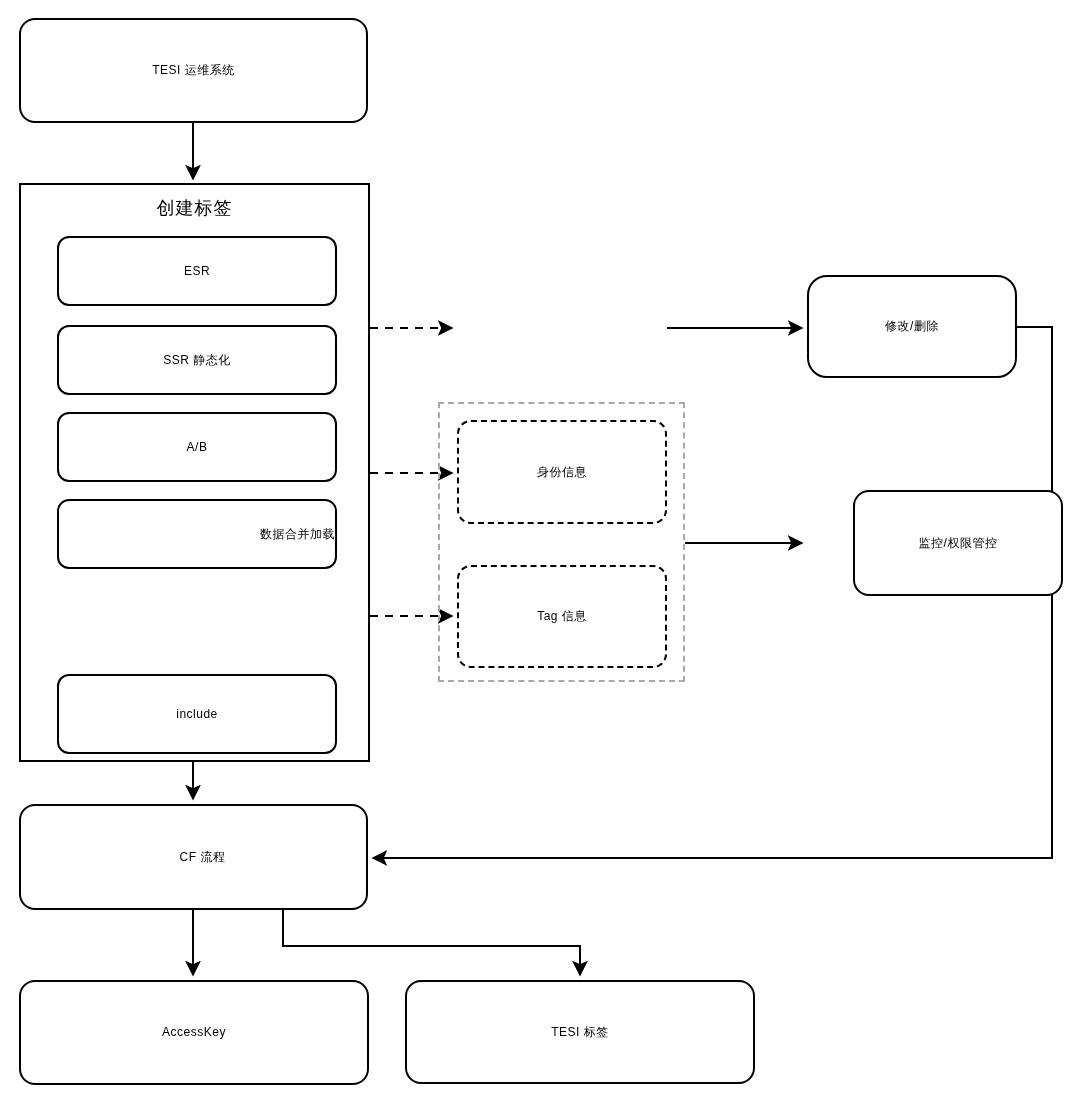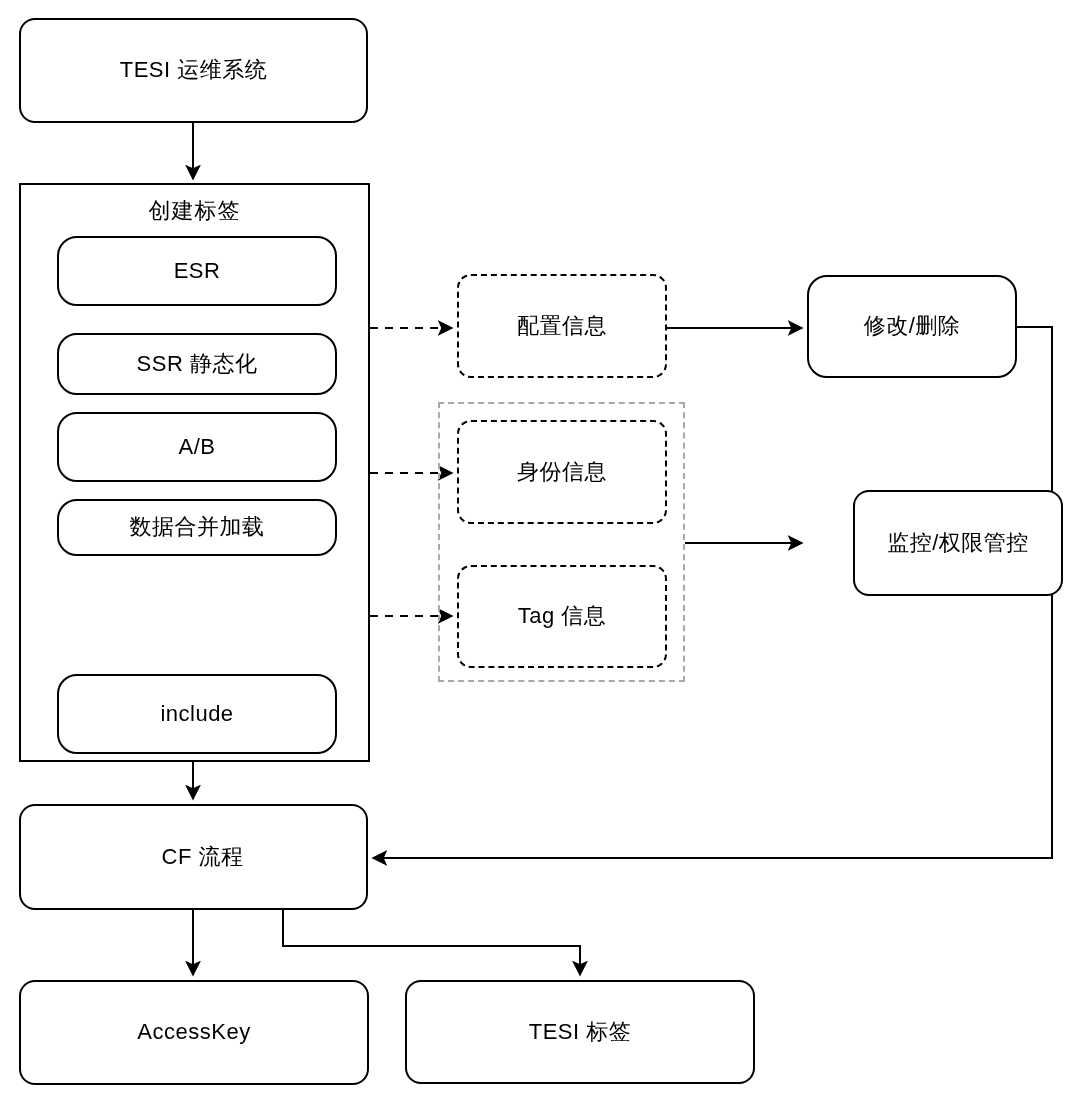--- a/index.html
+++ b/index.html
@@ -26,47 +26,47 @@
   }
   .node {
     position: absolute;
     box-sizing: border-box;
     background: #ffffff;
     border: 2px solid #000000;
     border-radius: 16px;
     display: flex;
     align-items: center;
     justify-content: center;
-    font-size: 22px;
+    font-size: 12px;
     line-height: 1.2;
     z-index: 2;
     letter-spacing: 0.5px;
   }
   .node.small {
-    border-radius: 20px;
+    border-radius: 12px;
   }
   .node.dashed {
     border-style: dashed;
     border-radius: 14px;
   }
   .group {
     position: absolute;
     box-sizing: border-box;
     border: 2px solid #000000;
     border-radius: 0;
     background: #ffffff;
     z-index: 2;
   }
   .group-label {
     position: absolute;
     left: 0;
     top: 11px;
     width: 100%;
     text-align: center;
-    font-size: 22px;
+    font-size: 18px;
     letter-spacing: 1px;
   }
   .group.grey {
     border: 2px dashed #a9a9a9;
     background: transparent;
   }
 </style>
 </head>
 <body>
 
@@ -104,41 +104,38 @@
     <span>TESI 运维系统</span>
   </div>
 
   <div class="group" style="left:19px; top:183px; width:351px; height:579px;">
     <div class="group-label">创建标签</div>
 
     <div class="node small" style="left:36px; top:51px; width:280px; height:70px;">
       <span>ESR</span>
     </div>
 
-    <div class="node small" style="left:36px; top:140px; width:280px; height:62px;margin-top:8px;">
+    <div class="node small" style="left:36px; top:140px; width:280px; height:70px;">
       <span>SSR 静态化</span>
     </div>
 
     <div class="node small" style="left:36px; top:227px; width:280px; height:70px;text-align:right;">
       <span>A/B</span>
     </div>
 
-    <div class="node small" style="left:36px; top:314px; width:280px; height:57px;">
+    <div class="node small" style="left:36px; top:314px; width:280px; height:70px;justify-content:flex-end;">
       <span>数据合并加载</span>
     </div>
 
 
     <div class="node small" style="left:36px; top:489px; width:280px; height:80px;">
       <span>include</span>
     </div>
   </div>
 
-  <div class="node dashed" style="left:457px; top:274px; width:210px; height:104px;">
-    <span>配置信息</span>
-  </div>
 
   <div class="node" style="left:807px; top:275px; width:210px; height:103px; border-radius:20px;">
     <span>修改/删除</span>
   </div>
 
   <div class="group grey" style="left:438px; top:402px; width:247px; height:280px;">
 
     <div class="node dashed" style="left:17px; top:16px; width:210px; height:104px;">
       <span>身份信息</span>
     </div>

